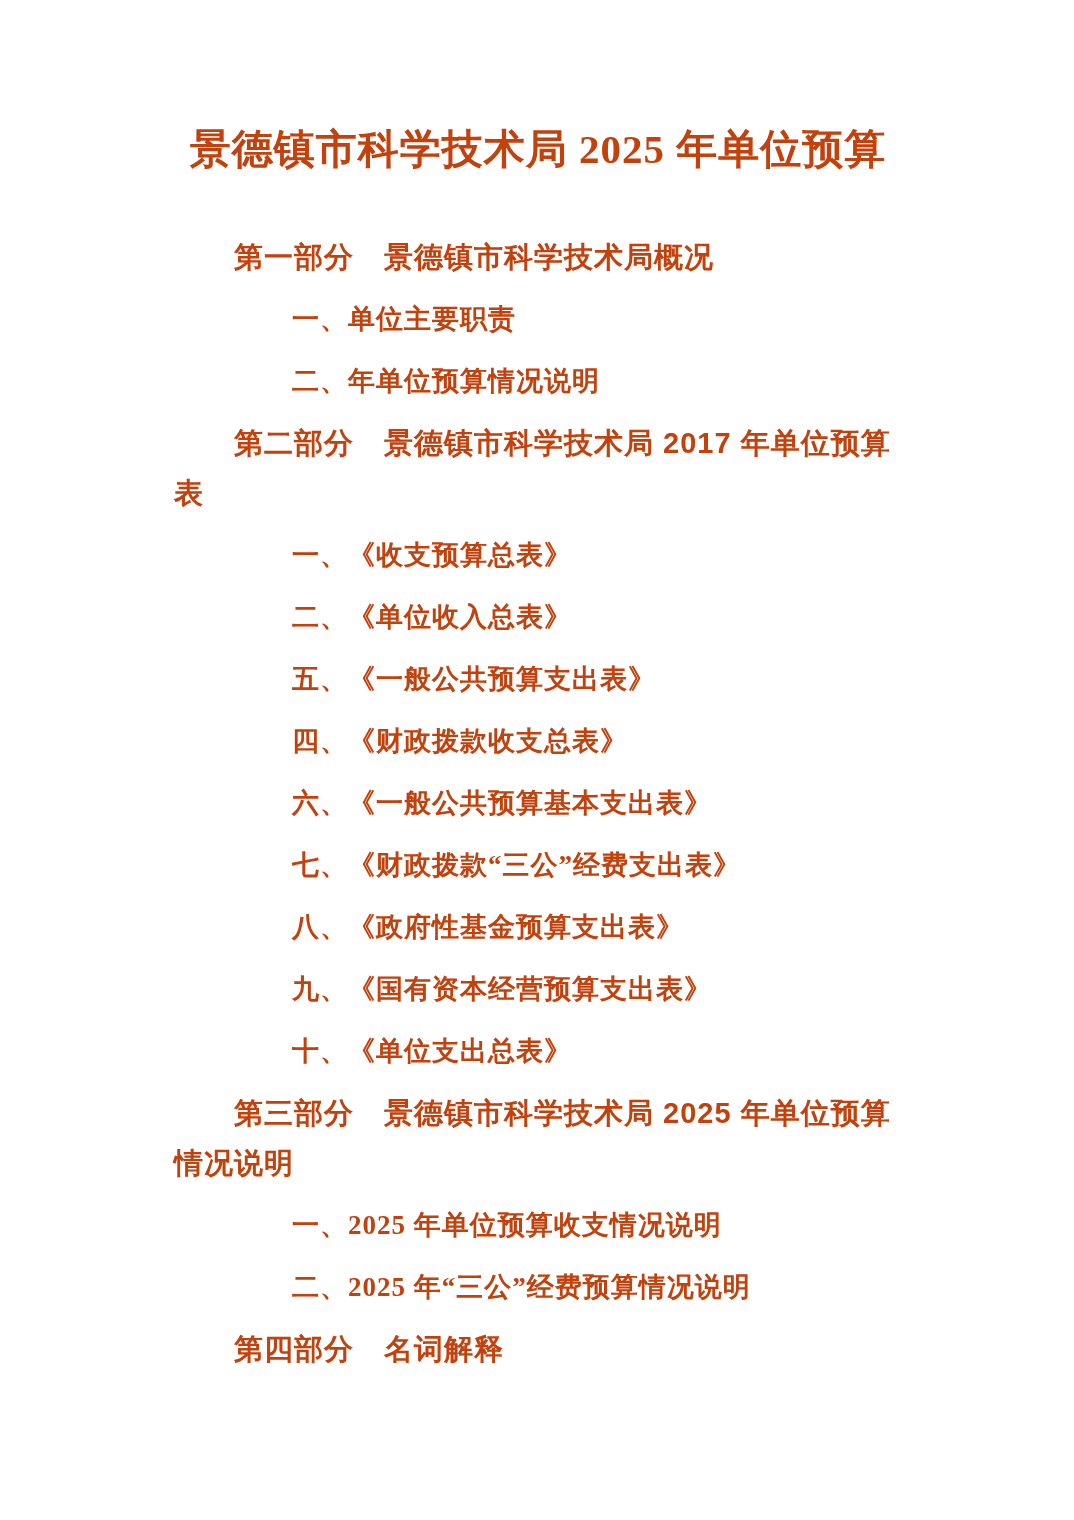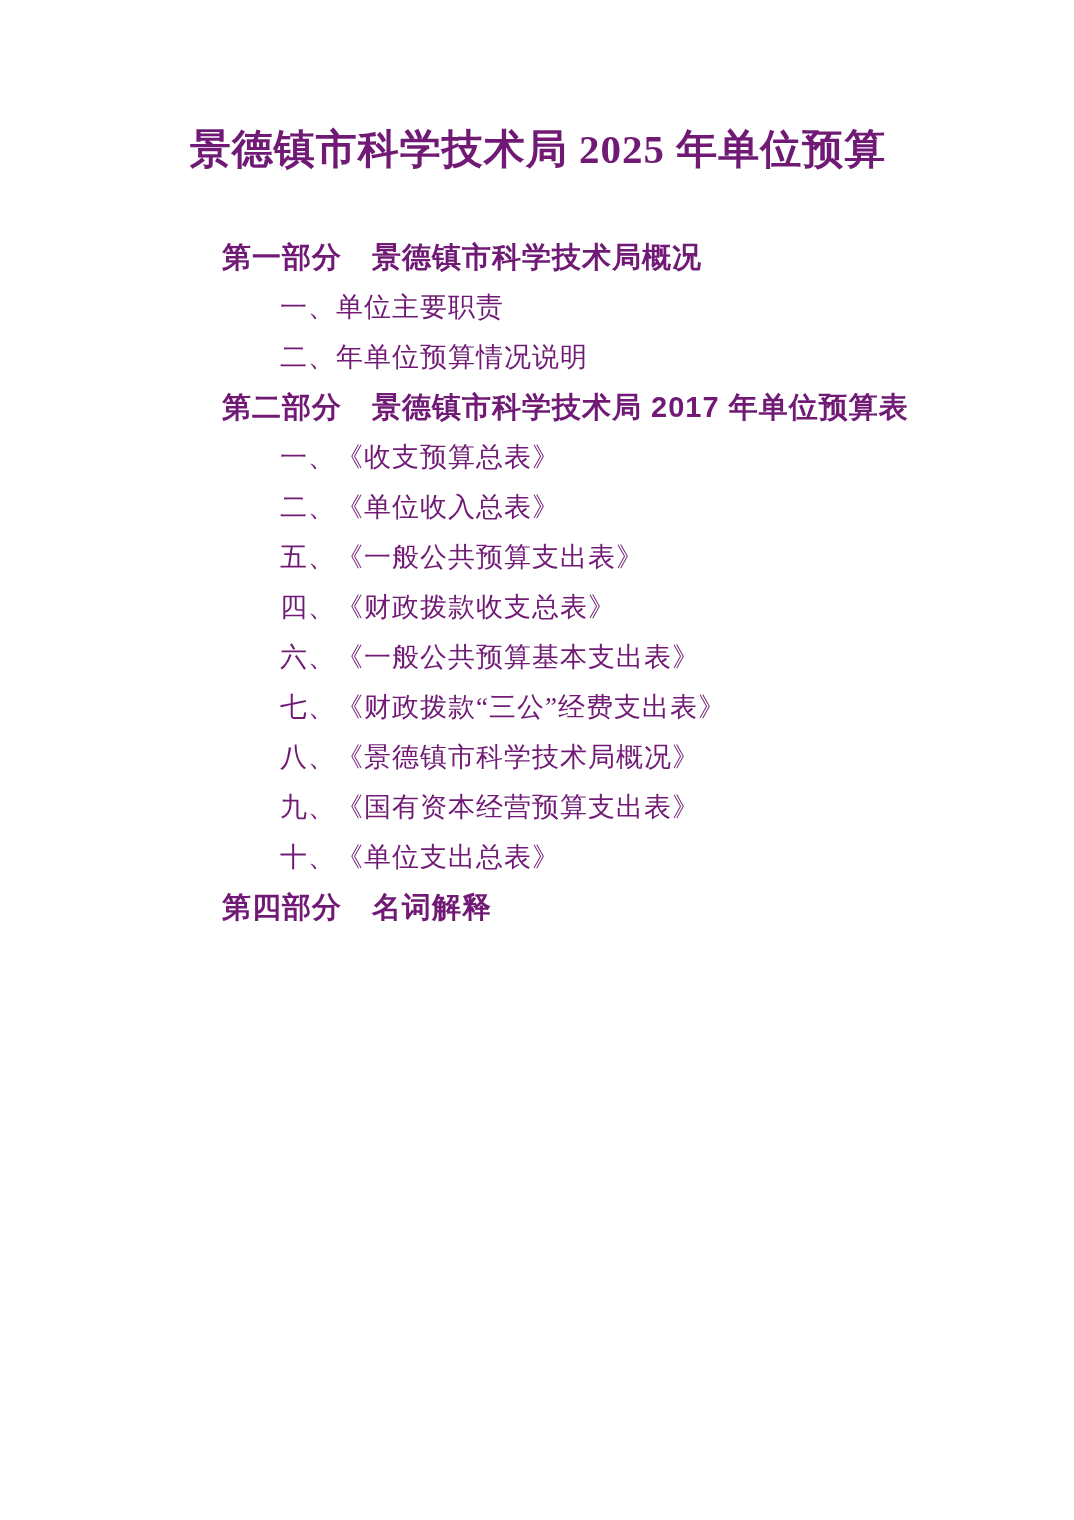--- a/index.html
+++ b/index.html
@@ -6,21 +6,21 @@
     margin: 0;
     padding: 0;
     background: #ffffff;
   }
   .page {
     position: relative;
     width: 1074px;
     height: 1520px;
     margin: 0 auto;
     background: #ffffff;
-    color: #701a75;
+    color: #c2410c;
     box-sizing: border-box;
     padding: 118px 160px 0 162px;
     overflow: hidden;
   }
   .doc-title {
     margin: 0;
     font-family: "Liberation Serif", "DejaVu Serif", serif;
     font-weight: 700;
     font-size: 41px;
     line-height: 62px;
@@ -33,33 +33,33 @@
     font-family: "Liberation Serif", "DejaVu Serif", serif;
     font-weight: 700;
     font-size: 31px;
     line-height: 42px;
     text-align: center;
   }
   .toc {
     margin-top: 52px;
   }
   .toc p {
-    margin: 0;
+    margin: 12px;
   }
   .sec {
     font-family: "Liberation Sans", "DejaVu Sans", sans-serif;
     font-weight: 700;
     font-size: 29px;
     line-height: 50px;
     text-indent: 60px;
     letter-spacing: 1px;
   }
   .item {
     font-family: "Liberation Serif", "DejaVu Serif", serif;
-    font-weight: 400;
+    font-weight: 700;
     font-size: 27px;
     line-height: 50px;
     padding-left: 118px;
     letter-spacing: 1px;
   }
 </style>
 </head>
 <body>
 
 <div class="page">
@@ -76,24 +76,29 @@
     </section>
 
     <section>
       <p class="sec">第二部分　景德镇市科学技术局 2017 年单位预算表</p>
       <p class="item">一、《收支预算总表》</p>
       <p class="item">二、《单位收入总表》</p>
       <p class="item">五、《一般公共预算支出表》</p>
       <p class="item">四、《财政拨款收支总表》</p>
       <p class="item">六、《一般公共预算基本支出表》</p>
       <p class="item">七、《财政拨款“三公”经费支出表》</p>
-      <p class="item">八、《景德镇市科学技术局概况》</p>
+      <p class="item">八、《政府性基金预算支出表》</p>
       <p class="item">九、《国有资本经营预算支出表》</p>
       <p class="item">十、《单位支出总表》</p>
     </section>
 
+    <section>
+      <p class="sec">第三部分　景德镇市科学技术局 2025 年单位预算情况说明</p>
+      <p class="item">一、2025 年单位预算收支情况说明</p>
+      <p class="item">二、2025 年“三公”经费预算情况说明</p>
+    </section>
 
     <section>
       <p class="sec">第四部分　名词解释</p>
     </section>
 
   </div>
 </div>
 
 </body></html>

